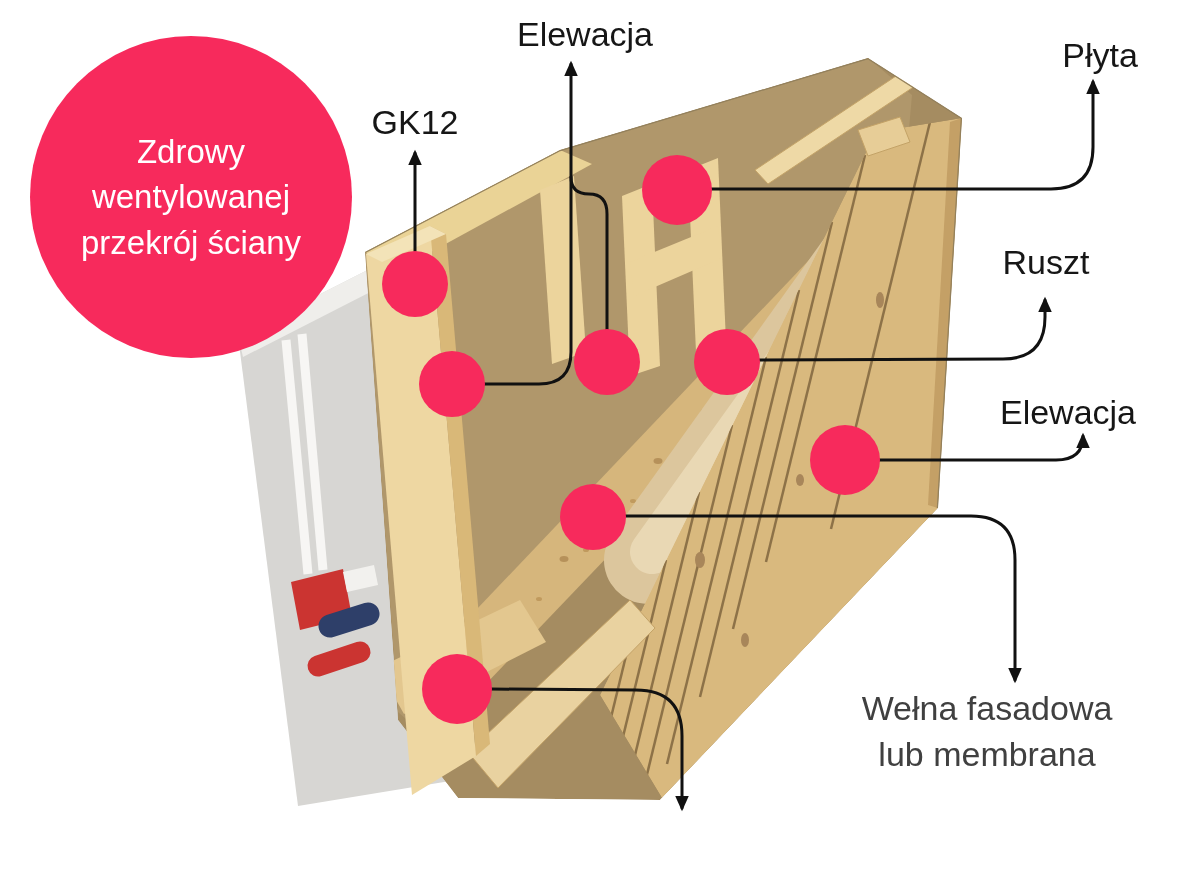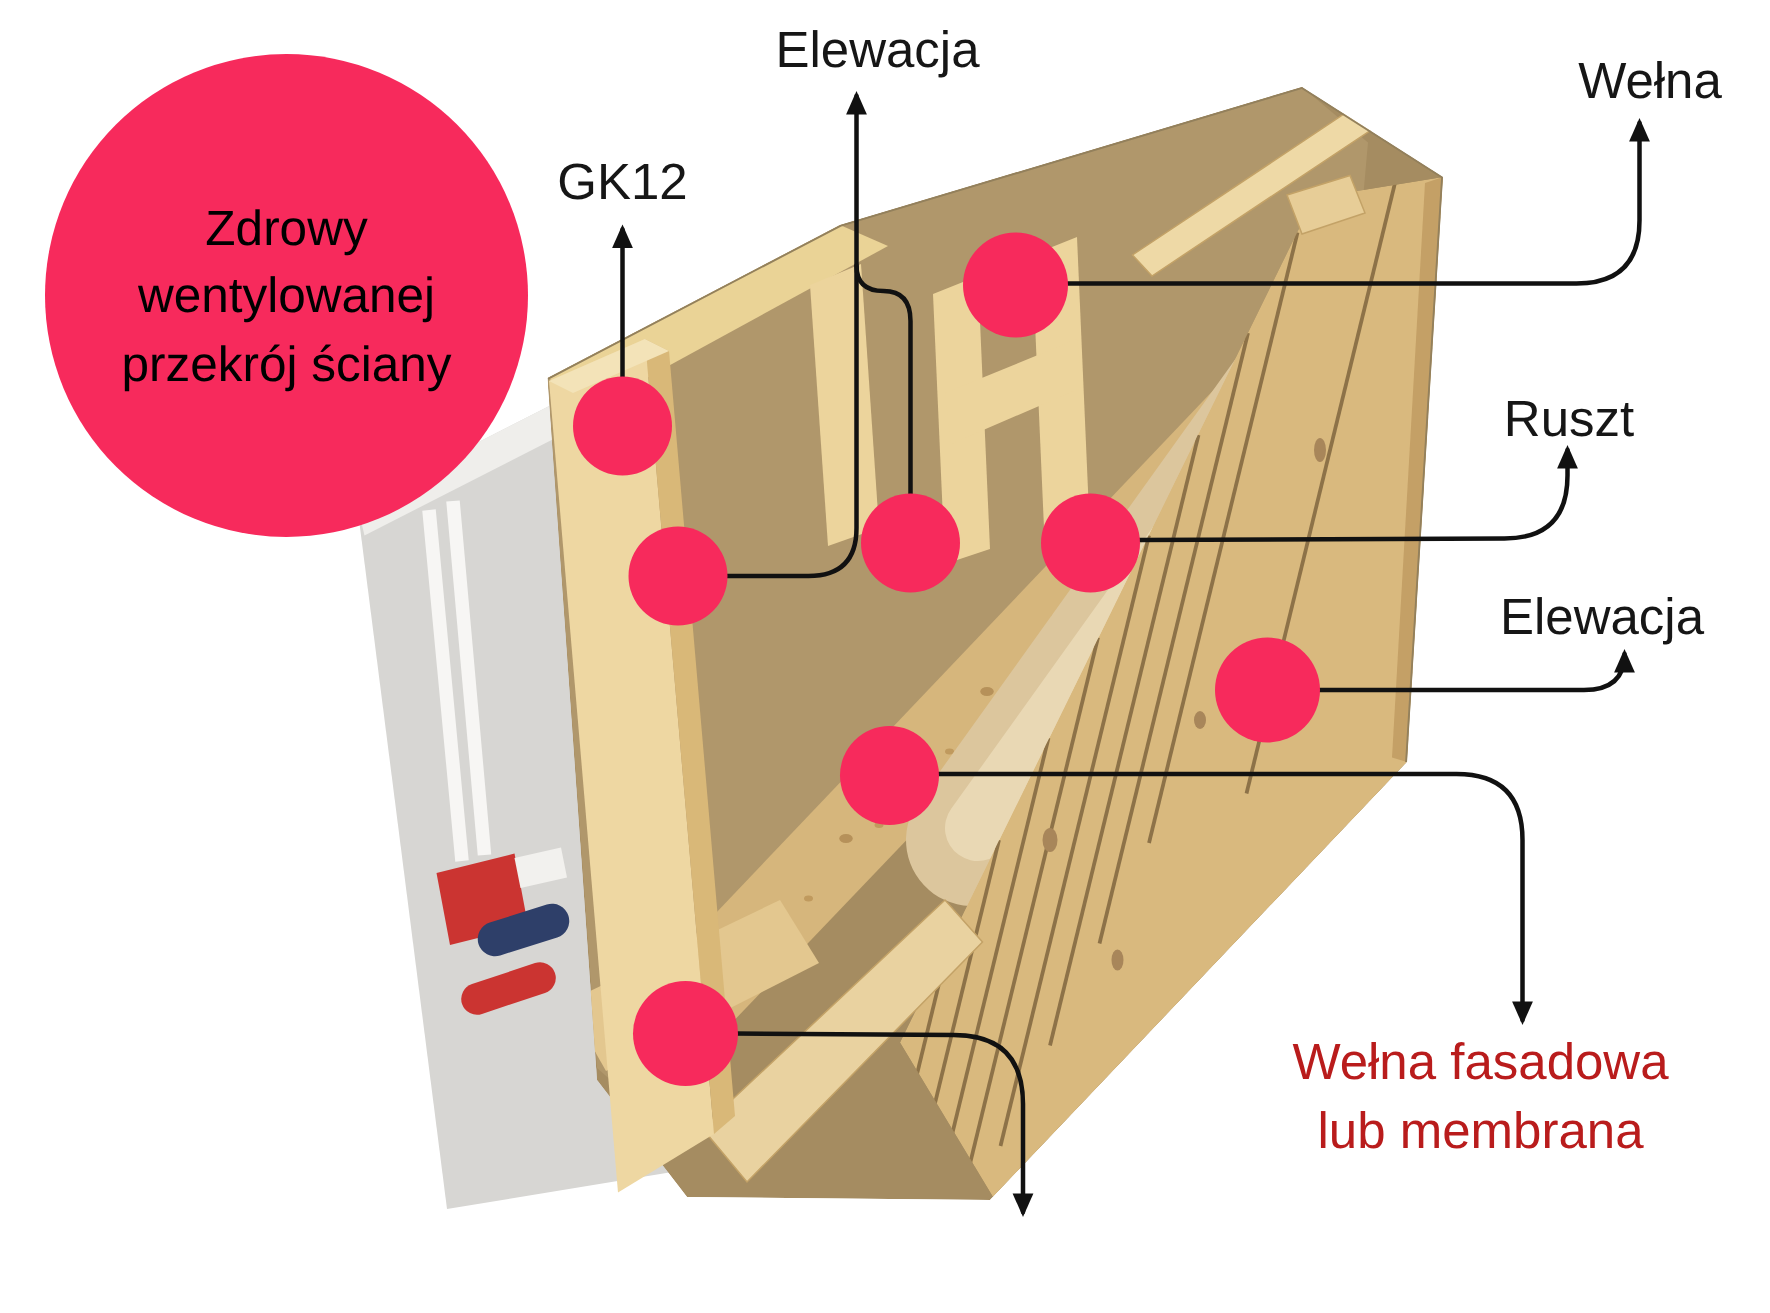--- a/index.html
+++ b/index.html
@@ -10,26 +10,26 @@
   }
   .stage svg{position:absolute;left:0;top:0;}
   .dot{fill:var(--pink);}
   .leader{stroke:#111111;stroke-width:3;fill:none;stroke-linecap:round;}
   .label{
     position:absolute;transform:translate(-50%,-50%);
     font-size:34px;color:#161616;white-space:nowrap;
   }
   .label-block{
     position:absolute;transform:translate(-50%,-50%);
-    font-size:34px;color:#b91c1c;text-align:center;line-height:1.35;white-space:nowrap;
+    font-size:34px;color:#404040;text-align:center;line-height:1.35;white-space:nowrap;
   }
   .badge{
     position:absolute;left:30px;top:36px;width:322px;height:322px;border-radius:50%;
     background:var(--pink);display:flex;flex-direction:column;align-items:center;justify-content:center;
-    text-align:center;color:#000000;font-size:33px;line-height:1.38;
+    text-align:center;color:#ffffff;font-size:33px;line-height:1.38;
   }
 </style>
 </head>
 <body>
 
 <div class="stage" style="--pink: #f72a5c;">
 
   <svg width="1180" height="875" viewBox="0 0 1180 875">
     <defs>
       <clipPath id="wallClip">
@@ -157,21 +157,21 @@
   </svg>
 
   <div class="badge">
     <span>Zdrowy</span>
     <span>wentylowanej</span>
     <span>przekrój ściany</span>
   </div>
 
   <div class="label" style="left:415px;top:122px">GK12</div>
   <div class="label" style="left:585px;top:34px">Elewacja</div>
-  <div class="label" style="left:1100px;top:55px">Wełna</div>
-  <div class="label" style="left:1046px;top:280px">Ruszt</div>
+  <div class="label" style="left:1100px;top:55px">Płyta</div>
+  <div class="label" style="left:1046px;top:262px">Ruszt</div>
   <div class="label" style="left:1068px;top:412px">Elewacja</div>
   <div class="label-block" style="left:987px;top:732px">
     <div>Wełna fasadowa</div>
     <div>lub membrana</div>
   </div>
 
 </div>
 
 </body></html>

